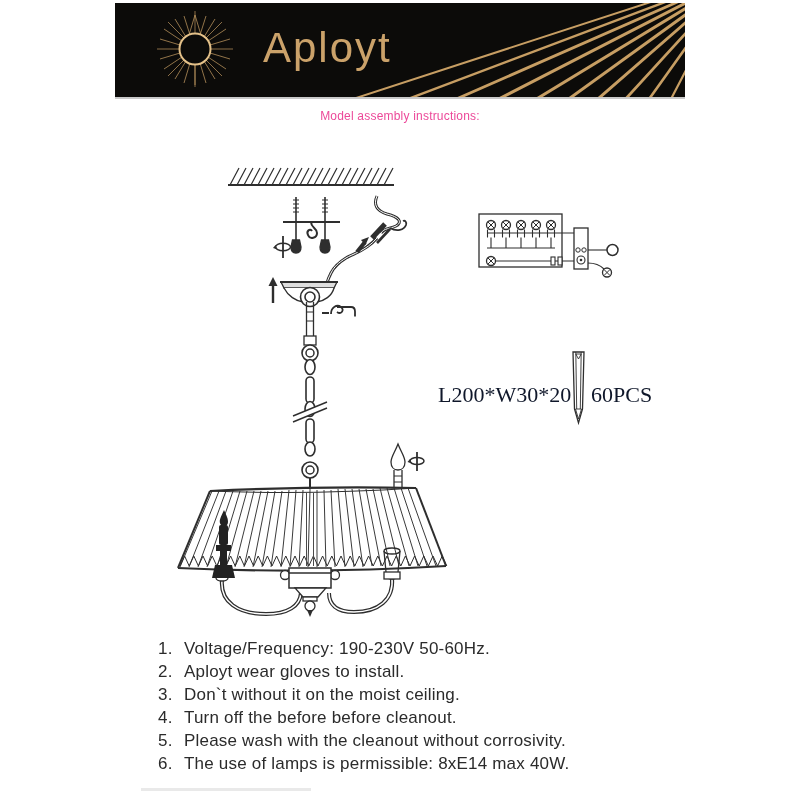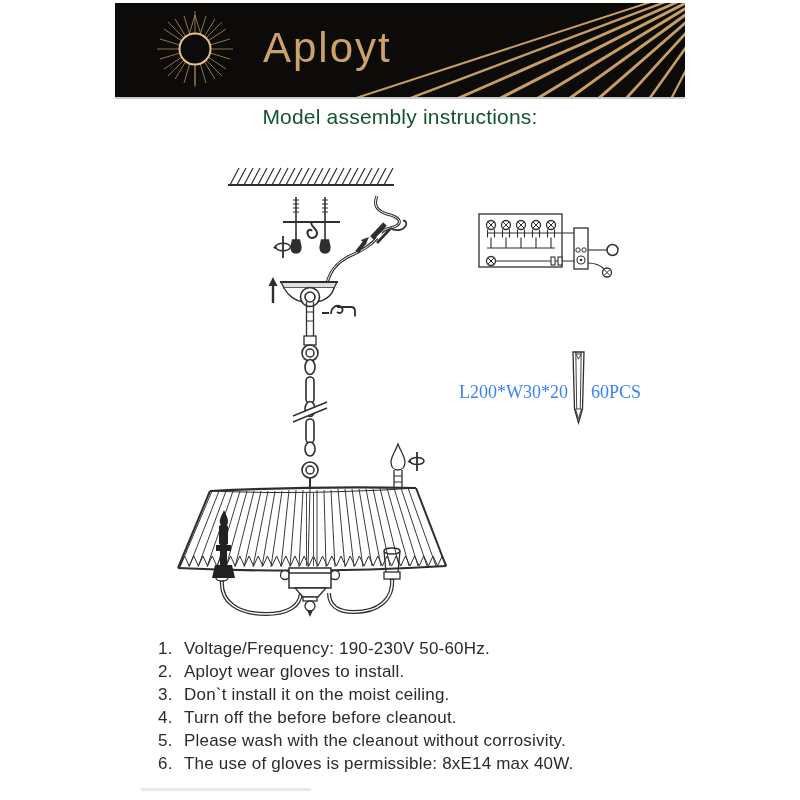--- a/index.html
+++ b/index.html
@@ -5,23 +5,23 @@
   html,body{margin:0;padding:0;}
   body{width:800px;height:800px;background:#ffffff;position:relative;overflow:hidden;
        font-family:"Liberation Sans",sans-serif;color:#2d2d2d;}
   .abs{position:absolute;}
   
   .header{left:115px;top:3px;width:570px;height:94px;background:#0c0b09;overflow:hidden;
           border-bottom:2px solid #c9c9c9;}
   .brand{left:148px;top:24px;font-size:42px;letter-spacing:2px;color:#cba26a;line-height:1;}
   
   .title-block{left:0;top:106px;width:800px;text-align:center;}
-  .title-line{font-size:21px;line-height:21px;color:#14532d;letter-spacing:.2px;}
+  .title-line{font-size:12px;line-height:21px;color:#ec4899;letter-spacing:.2px;}
   
-  .crystal-label{font-family:"Liberation Serif",serif;font-size:18px;color:#3b82f6;}
+  .crystal-label{font-family:"Liberation Serif",serif;font-size:22px;color:#0f172a;}
   .size-label{left:438px;top:382px;width:130px;text-align:right;}
   .qty-label{left:591px;top:382px;width:90px;text-align:left;font-family:Liberation Serif, serif;}
   
   .instructions{left:158px;top:637px;width:540px;}
   .instr-row{display:flex;font-size:17px;line-height:23px;color:#2b2b2b;letter-spacing:.2px;}
   .instr-num{width:26px;flex:0 0 26px;}
   .instr-text{flex:1;}
   .footer-strip{left:141px;top:788px;width:170px;height:3px;background:#e9e9e9;}
   svg{display:block;}
 </style>
@@ -289,29 +289,29 @@
   <div class="instr-row">
     <span class="instr-num">1.</span>
     <span class="instr-text">Voltage/Frequency: 190-230V 50-60Hz.</span>
   </div>
   <div class="instr-row">
     <span class="instr-num">2.</span>
     <span class="instr-text">Aployt wear gloves to install.</span>
   </div>
   <div class="instr-row">
     <span class="instr-num">3.</span>
-    <span class="instr-text">Don`t install it on the moist ceiling.</span>
+    <span class="instr-text">Don`t without it on the moist ceiling.</span>
   </div>
   <div class="instr-row">
     <span class="instr-num">4.</span>
     <span class="instr-text">Turn off the before before cleanout.</span>
   </div>
   <div class="instr-row">
     <span class="instr-num">5.</span>
     <span class="instr-text">Please wash with the cleanout without corrosivity.</span>
   </div>
   <div class="instr-row">
     <span class="instr-num">6.</span>
-    <span class="instr-text">The use of gloves is permissible: 8xE14 max 40W.</span>
+    <span class="instr-text">The use of lamps is permissible: 8xE14 max 40W.</span>
   </div>
 </div>
 
 <div class="abs footer-strip"></div>
 
 </body></html>

